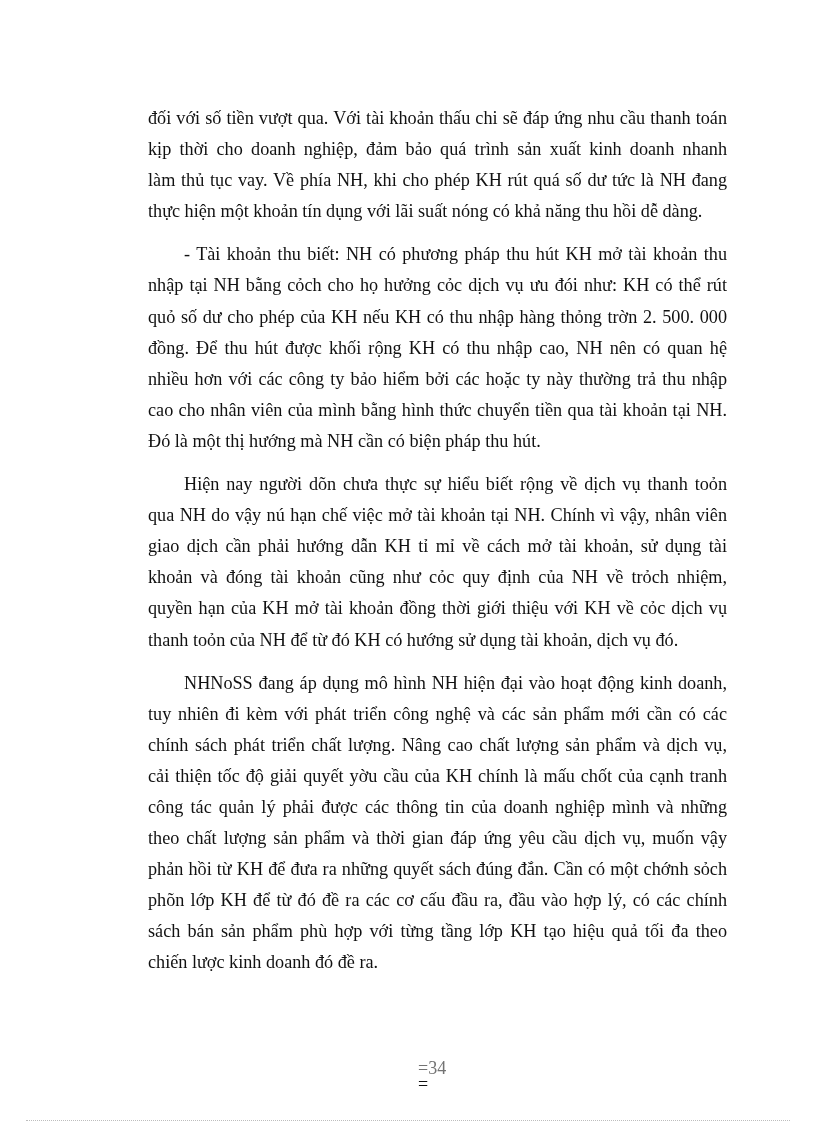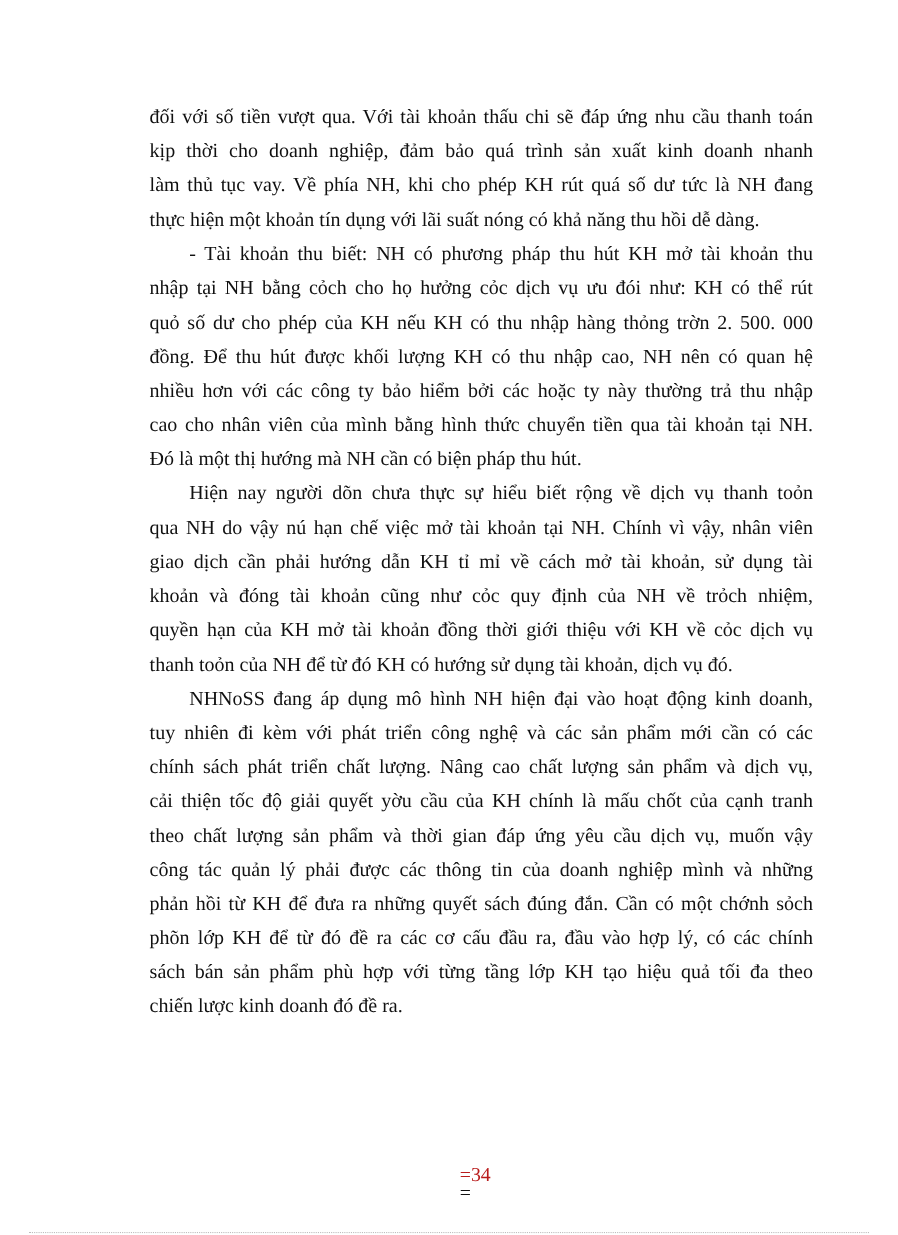--- a/index.html
+++ b/index.html
@@ -18,21 +18,21 @@
     .page-body {
       position: absolute;
       left: 136px;
       top: 91px;
       width: 603px;
       font-size: 18.2px;
       line-height: 31.1px;
       text-align: justify;
     }
     .para {
-      margin: 0;
+      margin: 12px;
       text-indent: 36px;
     }
     .para.no-indent {
       text-indent: 0;
     }
     .line {
       display: block;
       text-align: justify;
       text-align-last: justify;
       white-space: nowrap;
@@ -43,21 +43,21 @@
     }
     .line.indent {
       padding-left: 36px;
     }
     .page-number {
       position: absolute;
       left: 418px;
       top: 1059px;
       font-size: 18px;
       line-height: 18px;
-      color: #b91c1c;
+      color: #737373;
     }
     .page-number-eq {
       position: absolute;
       left: 418px;
       top: 1077px;
       font-size: 18px;
       line-height: 14px;
       color: #111111;
     }
     .page-border {
@@ -76,40 +76,40 @@
   <p class="para no-indent">
     <span class="line">đối với số tiền vượt qua. Với tài khoản thấu chi sẽ đáp ứng nhu cầu thanh toán</span>
     <span class="line">kịp thời cho doanh nghiệp, đảm bảo quá trình sản xuất kinh doanh nhanh</span>
     <span class="line">làm thủ tục vay. Về phía NH, khi cho phép KH rút quá số dư tức là NH đang</span>
     <span class="line last">thực hiện một khoản tín dụng với lãi suất nóng có khả năng thu hồi dễ dàng.</span>
   </p>
   <p class="para no-indent">
     <span class="line indent">- Tài khoản thu biết: NH có phương pháp thu hút KH mở tài khoản thu</span>
     <span class="line">nhập tại NH bằng cỏch cho họ hưởng cỏc dịch vụ ưu đói như: KH có thể rút</span>
     <span class="line">quỏ số dư cho phép của KH nếu KH có thu nhập hàng thỏng trờn 2. 500. 000</span>
-    <span class="line">đồng. Để thu hút được khối lượng KH có thu nhập cao, NH nên có quan hệ</span>
+    <span class="line">đồng. Để thu hút được khối rộng KH có thu nhập cao, NH nên có quan hệ</span>
     <span class="line">nhiều hơn với các công ty bảo hiểm bởi các hoặc ty này thường trả thu nhập</span>
     <span class="line">cao cho nhân viên của mình bằng hình thức chuyển tiền qua tài khoản tại NH.</span>
     <span class="line last">Đó là một thị hướng mà NH cần có biện pháp thu hút.</span>
   </p>
   <p class="para no-indent">
     <span class="line indent">Hiện nay người dõn chưa thực sự hiểu biết rộng về dịch vụ thanh toỏn</span>
     <span class="line">qua NH do vậy nú hạn chế việc mở tài khoản tại NH. Chính vì vậy, nhân viên</span>
     <span class="line">giao dịch cần phải hướng dẫn KH tỉ mỉ về cách mở tài khoản, sử dụng tài</span>
     <span class="line">khoản và đóng tài khoản cũng như cỏc quy định của NH về trỏch nhiệm,</span>
     <span class="line">quyền hạn của KH mở tài khoản đồng thời giới thiệu với KH về cỏc dịch vụ</span>
     <span class="line last">thanh toỏn của NH để từ đó KH có hướng sử dụng tài khoản, dịch vụ đó.</span>
   </p>
   <p class="para no-indent">
     <span class="line indent">NHNoSS đang áp dụng mô hình NH hiện đại vào hoạt động kinh doanh,</span>
     <span class="line">tuy nhiên đi kèm với phát triển công nghệ và các sản phẩm mới cần có các</span>
     <span class="line">chính sách phát triển chất lượng. Nâng cao chất lượng sản phẩm và dịch vụ,</span>
     <span class="line">cải thiện tốc độ giải quyết yờu cầu của KH chính là mấu chốt của cạnh tranh</span>
+    <span class="line">công tác quản lý phải được các thông tin của doanh nghiệp mình và những</span>
     <span class="line">theo chất lượng sản phẩm và thời gian đáp ứng yêu cầu dịch vụ, muốn vậy</span>
-    <span class="line">công tác quản lý phải được các thông tin của doanh nghiệp mình và những</span>
     <span class="line">phản hồi từ KH để đưa ra những quyết sách đúng đắn. Cần có một chớnh sỏch</span>
     <span class="line">phõn lớp KH để từ đó đề ra các cơ cấu đầu ra, đầu vào hợp lý, có các chính</span>
     <span class="line">sách bán sản phẩm phù hợp với từng tầng lớp KH tạo hiệu quả tối đa theo</span>
     <span class="line last">chiến lược kinh doanh đó đề ra.</span>
   </p>
 </div>
 
 <div class="page-number">=34</div>
 <div class="page-number-eq">=</div>
 

